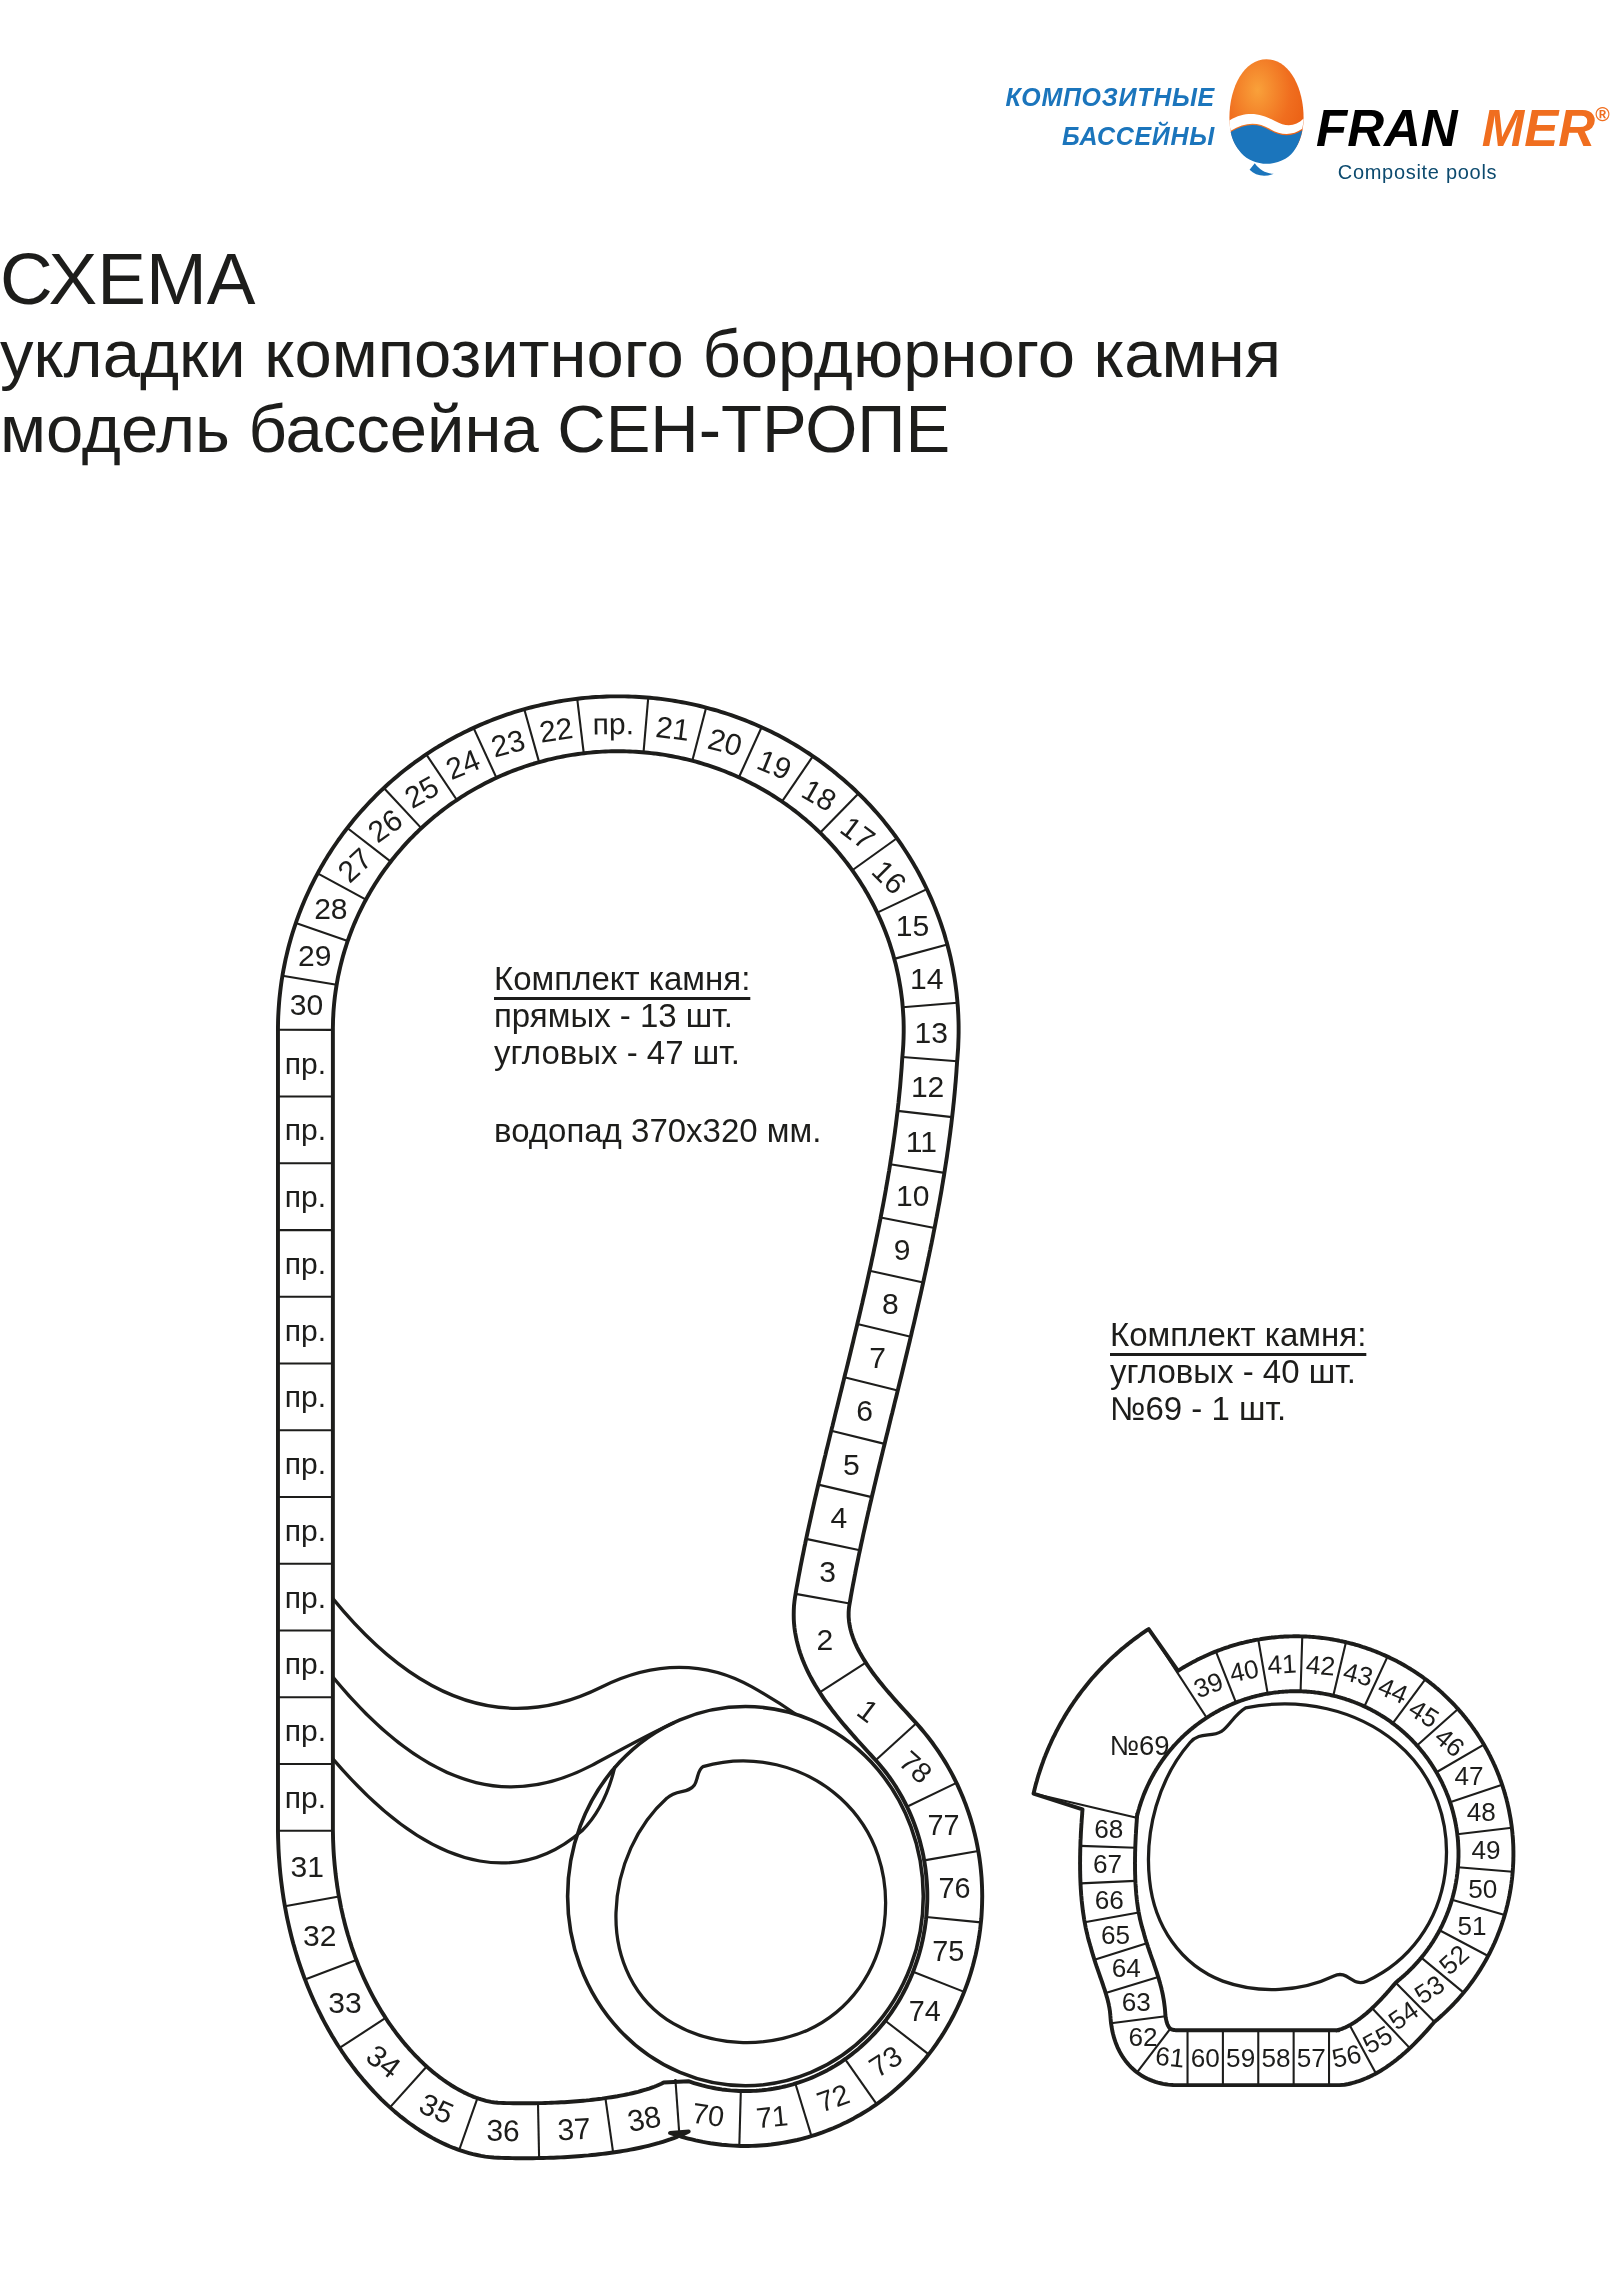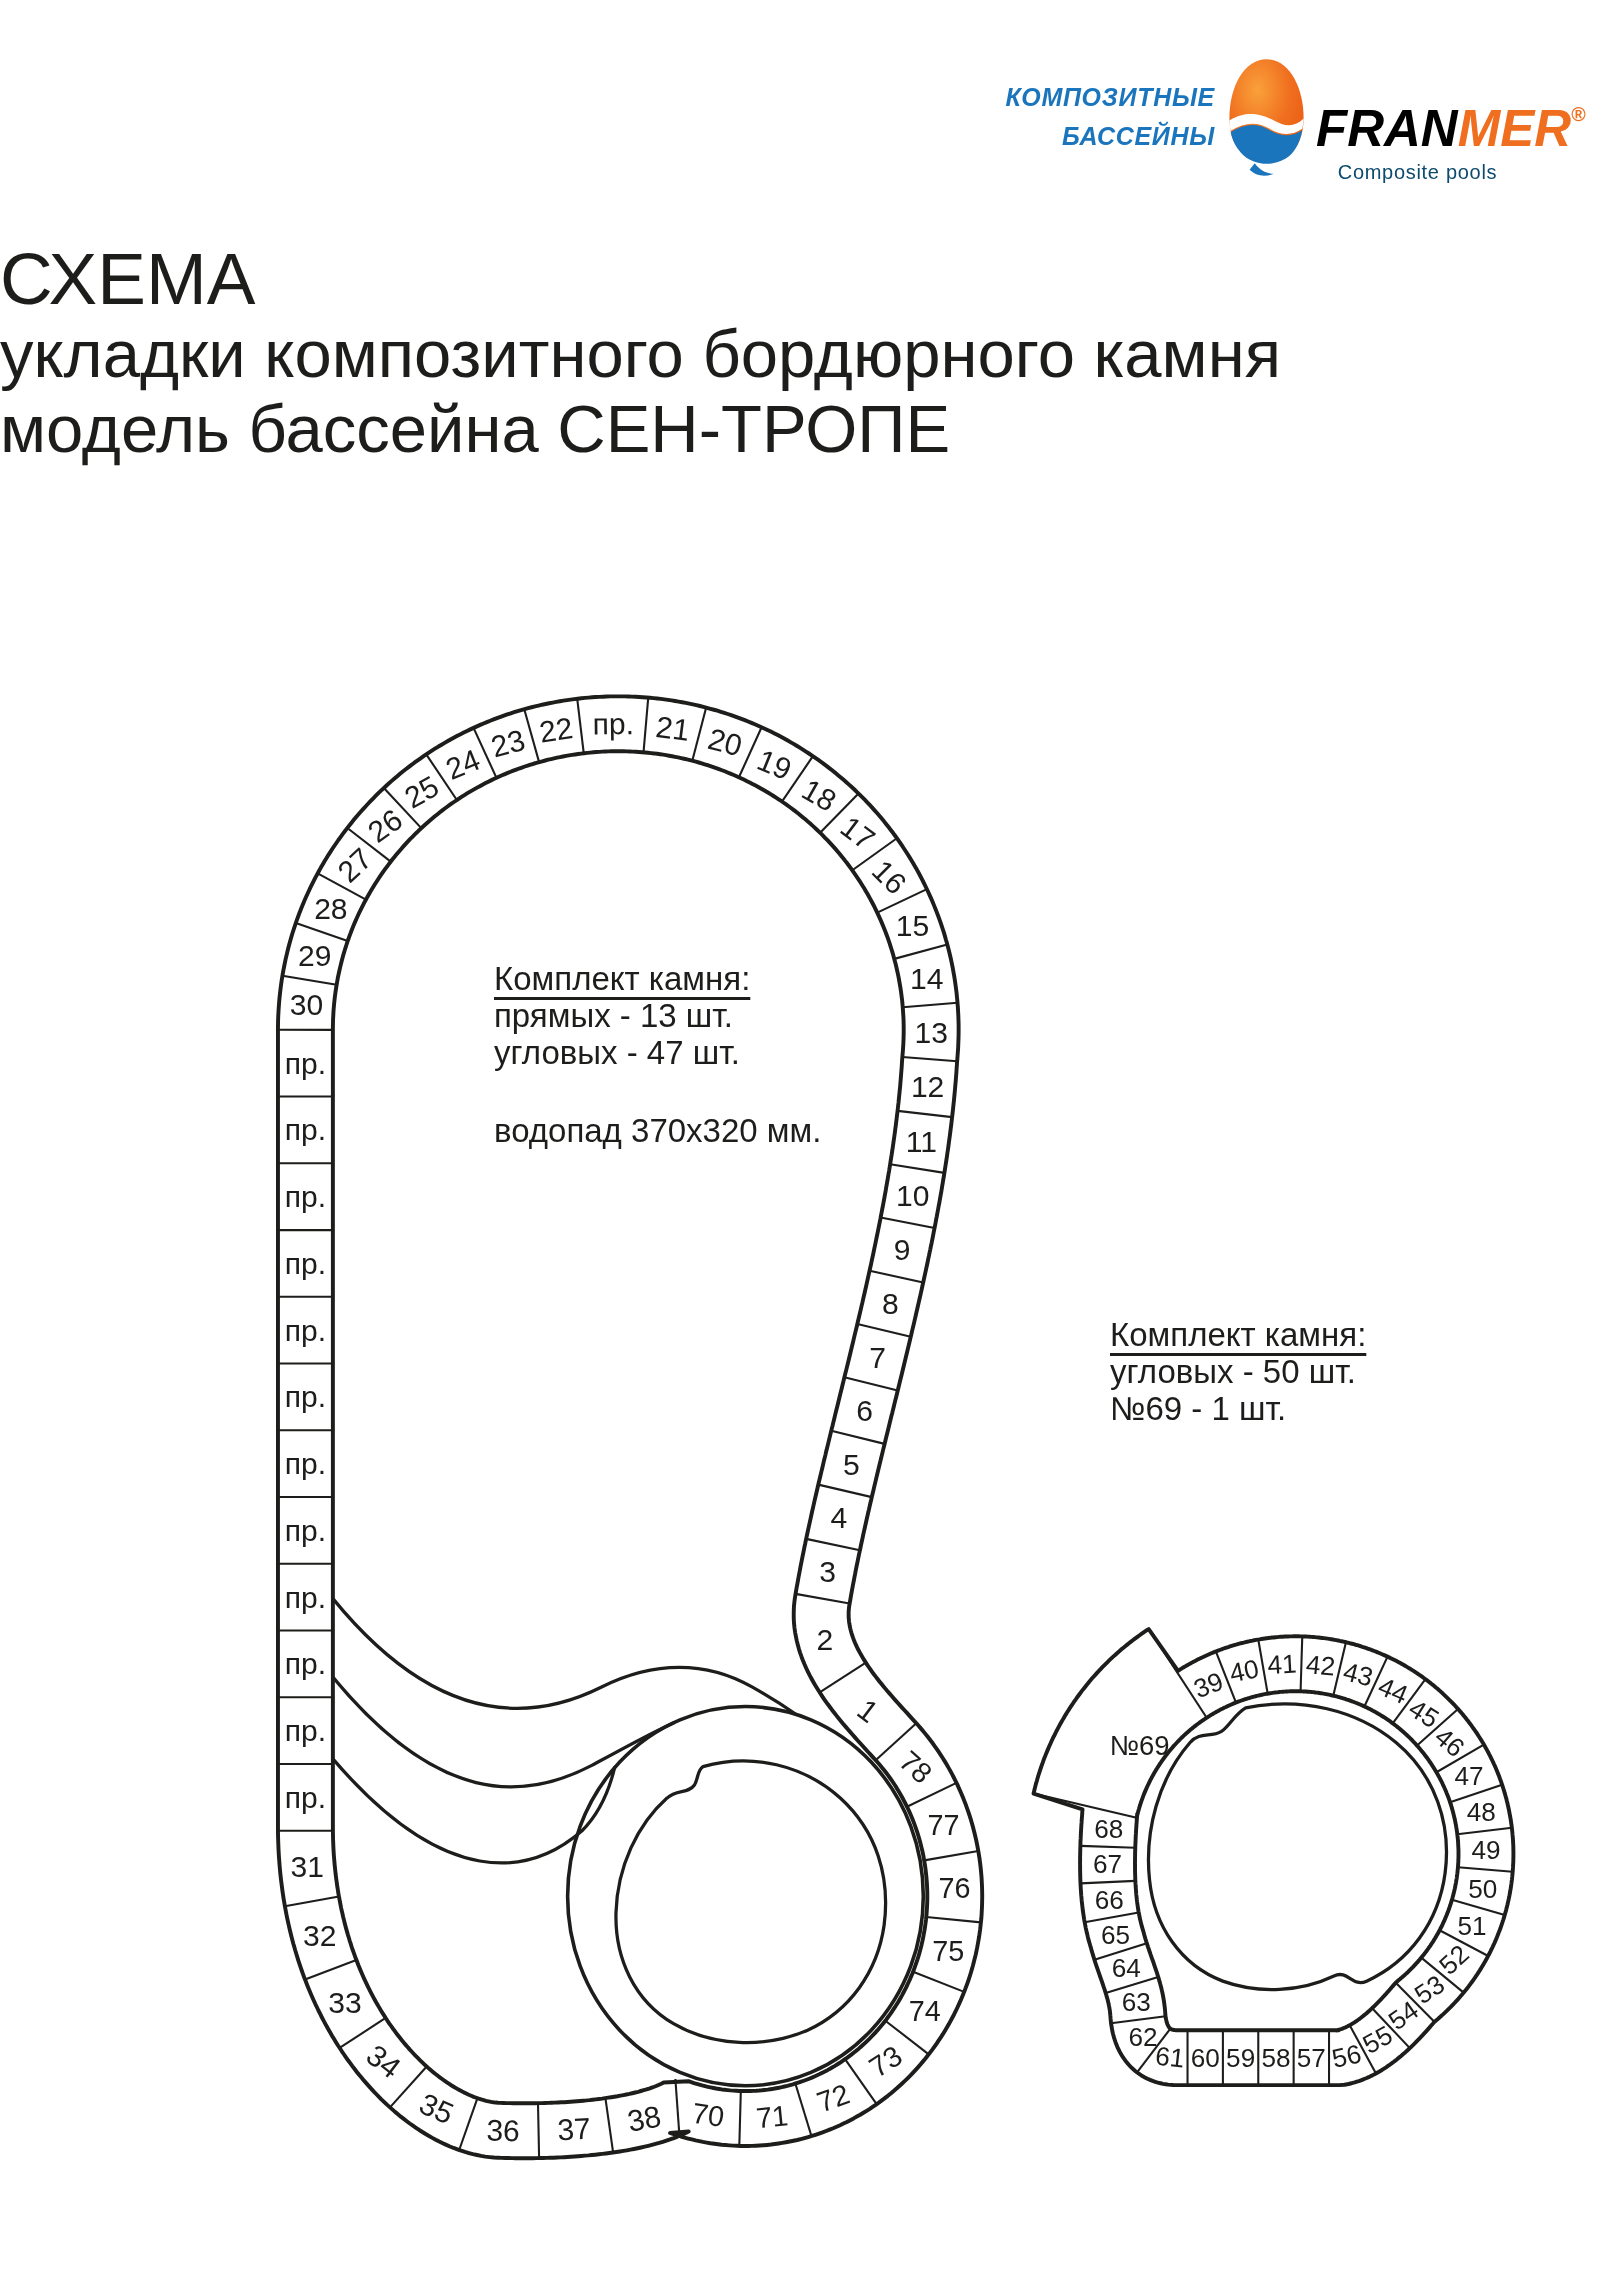--- a/index.html
+++ b/index.html
@@ -256,37 +256,37 @@
         </radialGradient>
       </defs>
       <path d="M 73 6 C 107 6 130 48 130 96 C 130 140 107 164 73 164 C 39 164 16 140 16 96 C 16 48 39 6 73 6 Z" fill="url(#eggGrad)"></path>
       <path d="M 16 100 C 45 82 70 92 86 101 C 104 111 118 109 130 97 L 130 96 C 130 102 129 108 128 113 C 112 124 95 123 78 113 C 60 102 40 102 18 116 C 17 111 16 106 16 100 Z" fill="#ffffff"></path>
       <path d="M 18 118 C 40 104 60 104 78 115 C 95 125 112 126 128 115 C 124 136 115 151 102 159 C 80 172 50 168 34 150 C 26 141 20 130 18 118 Z" fill="#1b75bc"></path>
       <path d="M 55 166 C 62 176 72 182 84 182 C 70 188 56 185 47 176 Z" fill="#1b75bc"></path>
     </svg>
   </div>
 
   <div class="brand">
-    <span style="color: #000000;">FRAN</span><span style="color: rgb(240, 110, 31);">MER</span><span class="reg" style="color: rgb(240, 110, 31);">®</span>
+    <span style="color: #000000;">FRAN</span><span style="color: rgb(240, 110, 31); margin-left: 24px;">MER</span><span class="reg" style="color: rgb(240, 110, 31);">®</span>
   </div>
   <div class="brand-sub" style="color: #0c4a6e;">Composite pools</div>
 
   <div class="title">
     <div class="t1">СХЕМА</div>
     <div class="t2">укладки композитного бордюрного камня</div>
     <div class="t2">модель бассейна СЕН-ТРОПЕ</div>
   </div>
 
   <div id="kit-main" class="kit">
     <div class="heading">Комплект камня:</div>
     <div>прямых - 13 шт.</div>
     <div>угловых -  47 шт.</div>
     <div class="note">водопад 370х320 мм.</div>
   </div>
 
   <div id="kit-small" class="kit">
     <div class="heading">Комплект камня:</div>
-    <div>угловых - 50 шт.</div>
+    <div>угловых - 40 шт.</div>
     <div>№69 - 1 шт.</div>
   </div>
 
 </div>
 
 
 </body></html>

